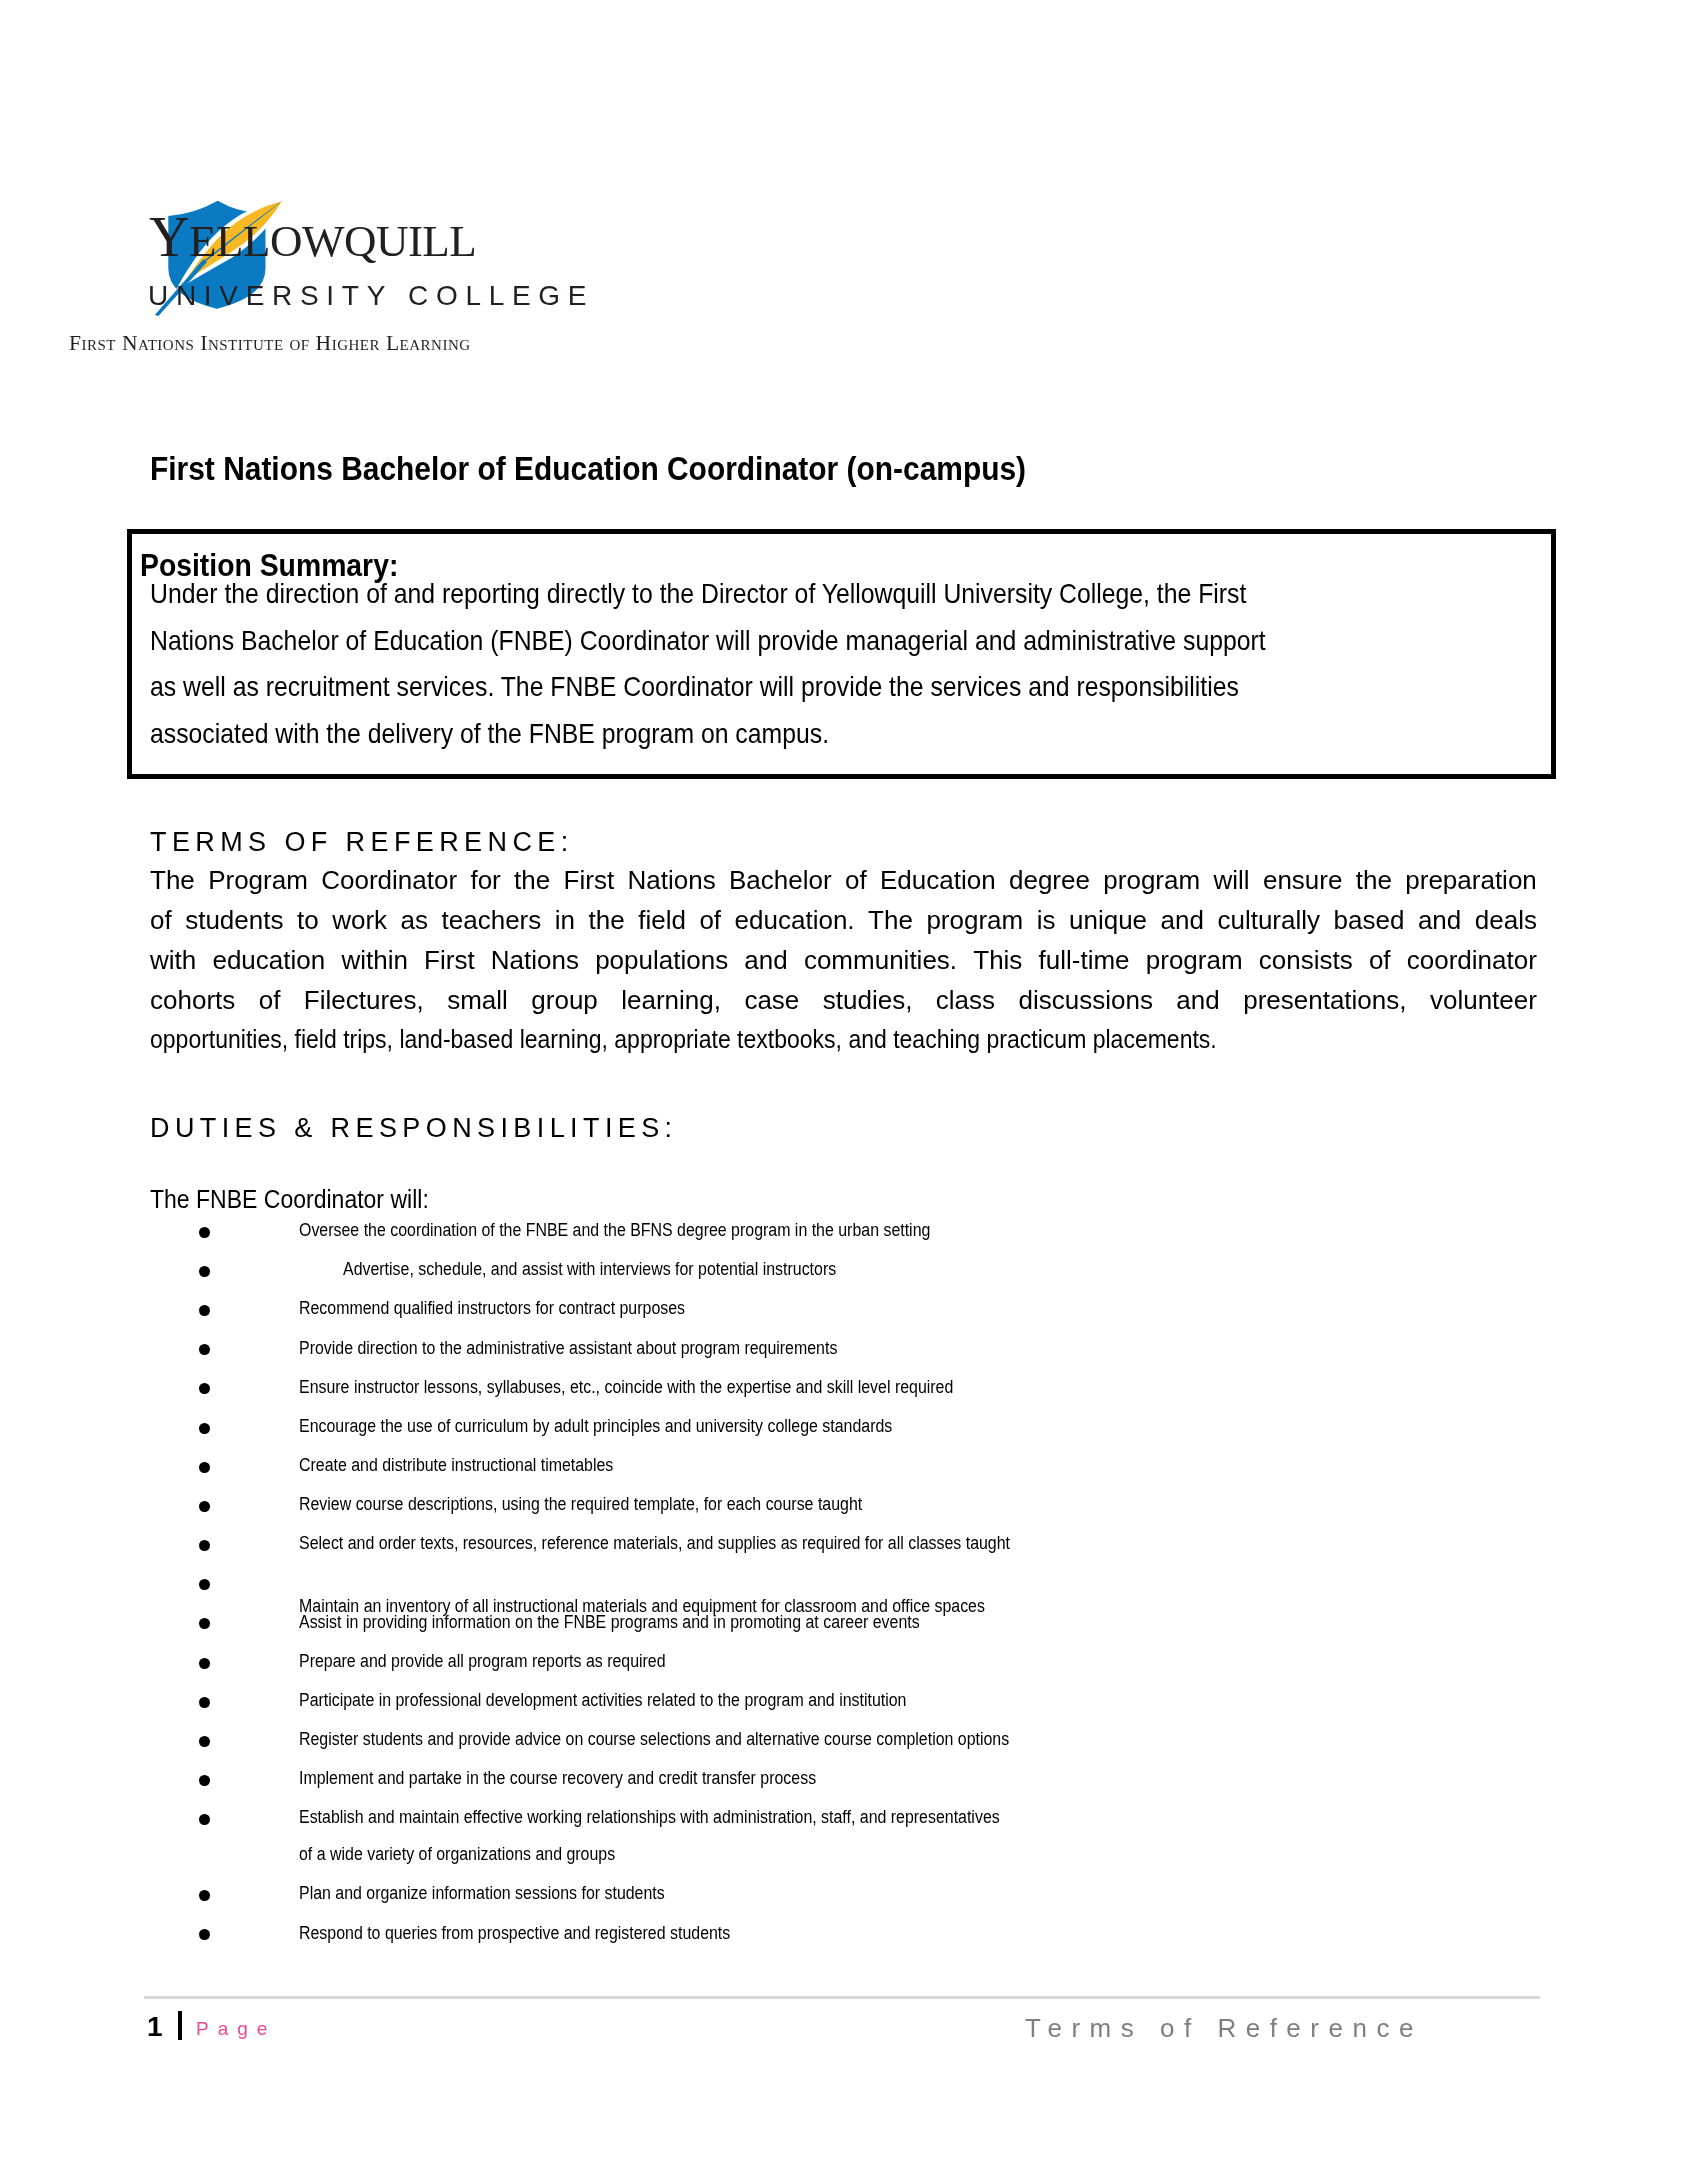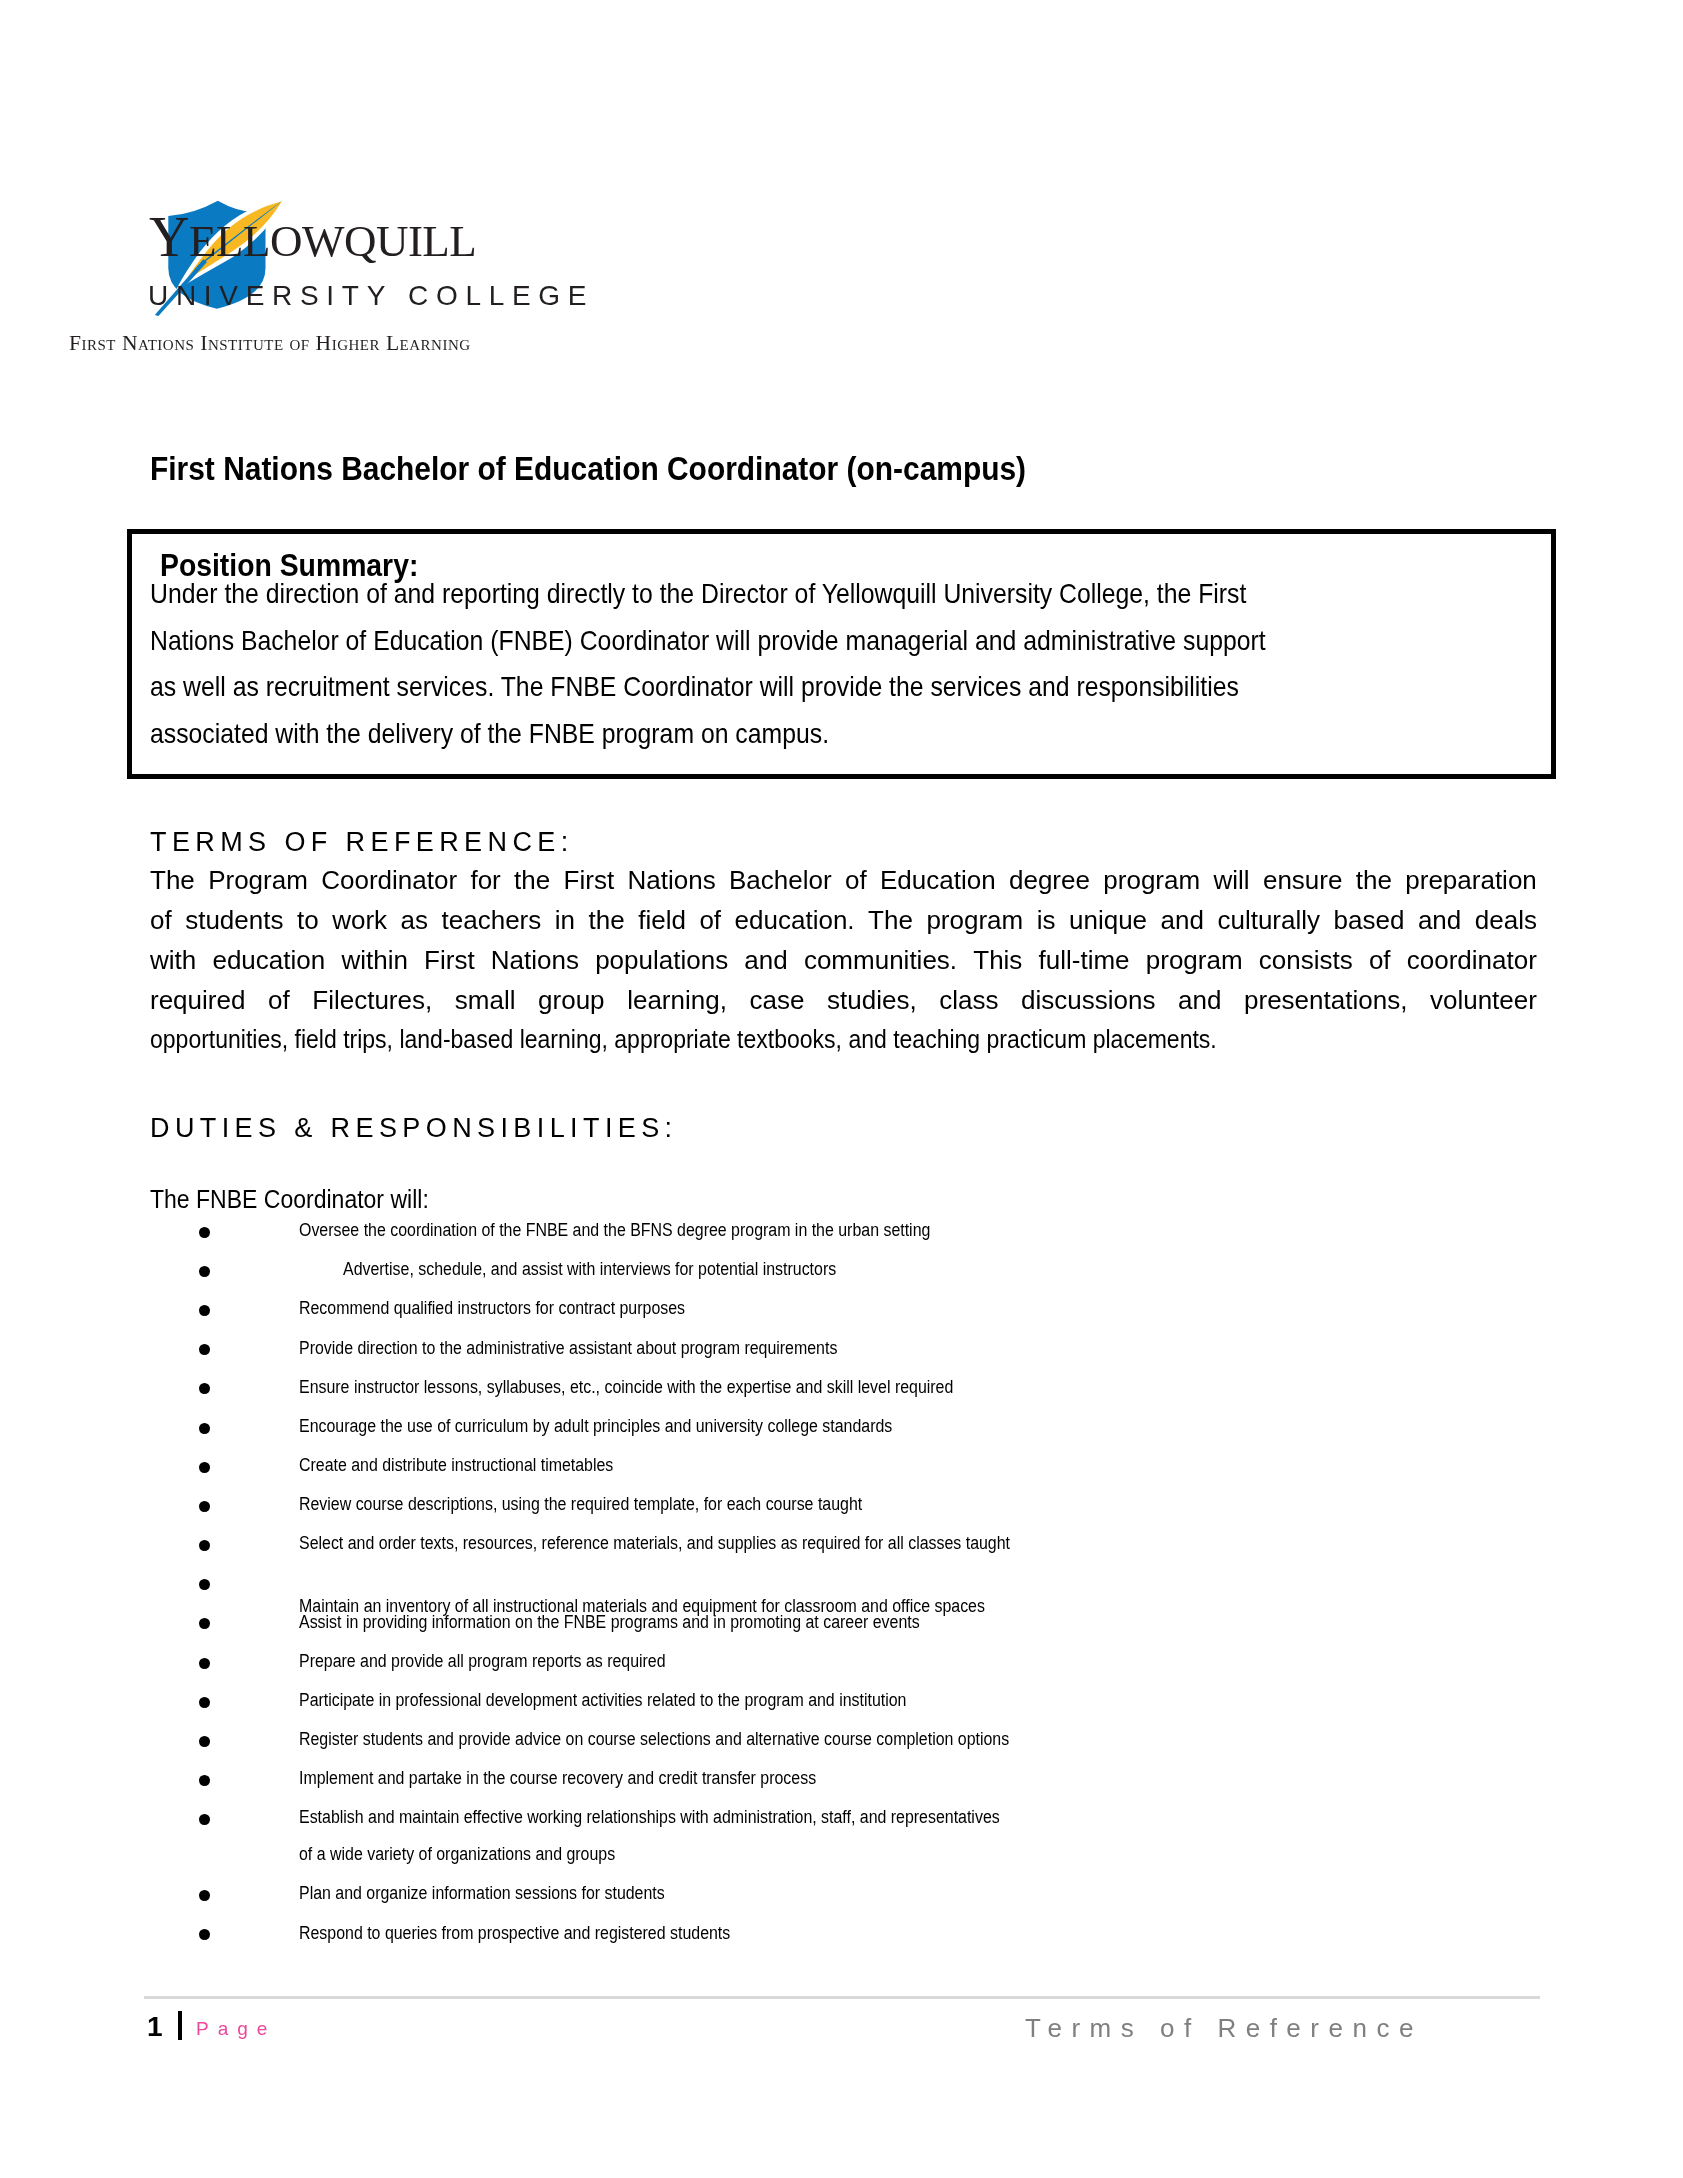--- a/index.html
+++ b/index.html
@@ -14,21 +14,21 @@
   #logo-yellowquill .sc { font-size:45px; }
   #logo-university { left:148px; top:282px; font-family:"Liberation Sans", sans-serif; font-size:28px; line-height:28px; letter-spacing:7.7px; font-weight:normal; }
   #logo-tagline { left:69px; top:333px; font-size:21.6px; line-height:21.6px; letter-spacing:0.5px; font-variant:small-caps; }
 
   
   #doc-title { left:150px; top:448px; font-size:34px; font-weight:bold; line-height:40px; }
   #doc-title .narrow { transform:scaleX(0.88); }
 
   
   #summary-box { position:absolute; left:127px; top:529px; width:1429px; height:250px; box-sizing:border-box; border:5.4px solid #000; }
-  #summary-heading { left:160px; top:547px; font-size:31.5px; font-weight:bold; line-height:36px; }
+  #summary-heading { left:140px; top:547px; font-size:31.5px; font-weight:bold; line-height:36px; }
   #summary-heading .narrow { transform:scaleX(0.9); }
   .sum-line { left:150px; font-size:28px; line-height:32px; }
   .sum-line .narrow { transform:scaleX(0.885); }
 
   
   .section-h { left:150px; font-size:27px; line-height:31px; letter-spacing:5.4px; font-weight:normal; }
 
   
   .body-line { left:150px; font-size:26px; line-height:31px;text-align:center; }
   .body-line .narrow { transform:scaleX(0.885); }
@@ -130,21 +130,21 @@
       <span>This</span>
       <span>full-time</span>
       <span>program</span>
       <span>consists</span>
       <span>of</span>
       <span>coordinator</span>
     </div>
   </div>
 <div class="abs justify-line" style="top:985px">
     <div class="inner js-justify">
-      <span>required</span>
+      <span>cohorts</span>
       <span>of</span>
       <span>Filectures,</span>
       <span>small</span>
       <span>group</span>
       <span>learning,</span>
       <span>case</span>
       <span>studies,</span>
       <span>class</span>
       <span>discussions</span>
       <span>and</span>

